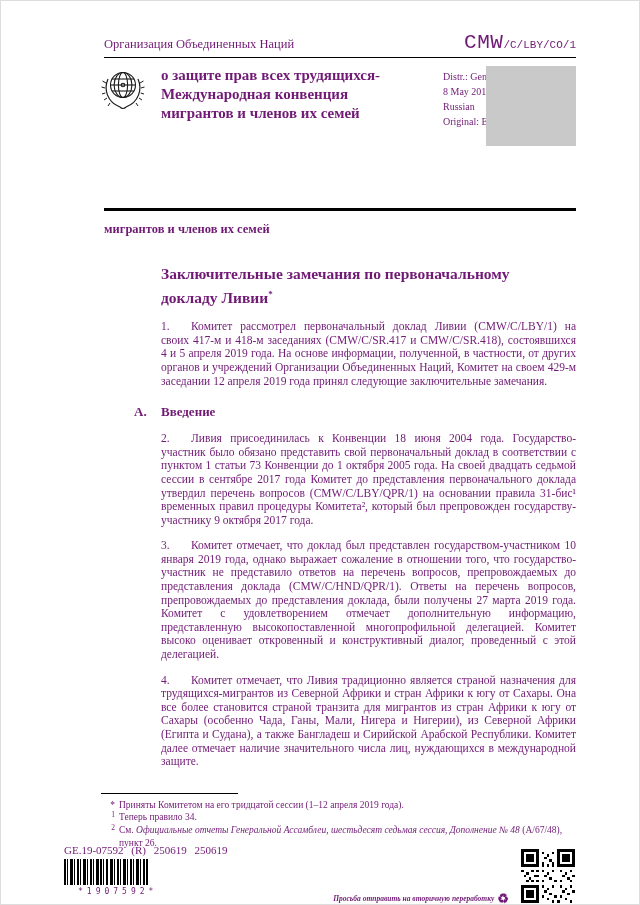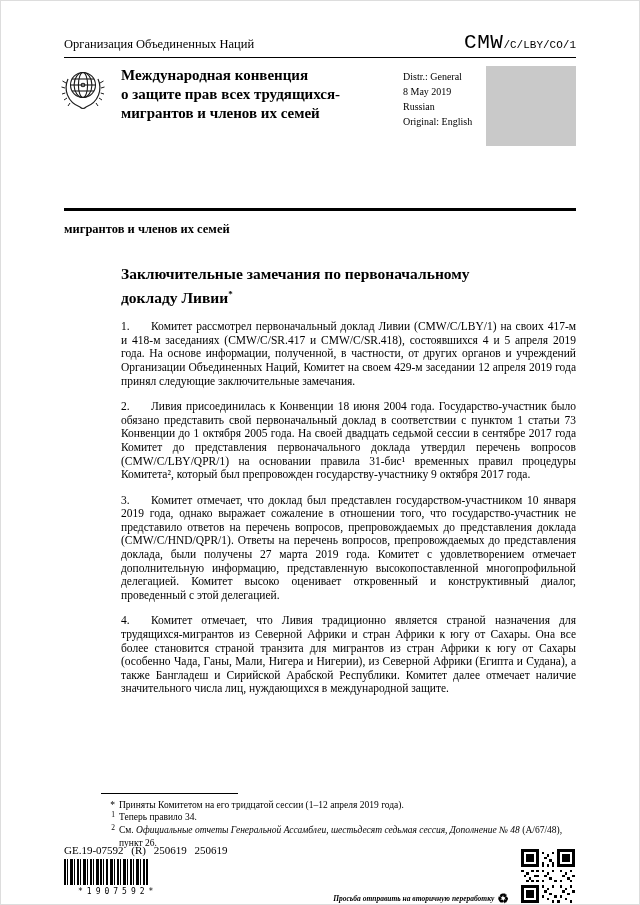--- a/index.html
+++ b/index.html
@@ -1,17 +1,17 @@
 <!DOCTYPE html>
 <html><head>
 <meta charset="utf-8">
 <style>
   html,body{margin:0;padding:0;background:#e9e9e9;}
   .page{position:relative;width:640px;height:905px;margin:0 auto;background:#ffffff;
-        font-family:"Liberation Serif",serif;color:#000000;overflow:hidden;border:1px solid #ddd;box-sizing:border-box;}
+        font-family:"Liberation Serif",serif;color:#701a75;overflow:hidden;border:1px solid #ddd;box-sizing:border-box;padding-left:40px;}
   .content{padding:30px 63px 0 63px;}
 
   
   .topbar{display:flex;justify-content:space-between;align-items:flex-end;}
   .org-name{font-size:12.5px;padding-bottom:2px;}
   .doc-symbol{white-space:nowrap;font-family:Liberation Mono, monospace;}
   .sym-big{font-size:21px;letter-spacing:.5px;}
   .sym-small{font-size:11px;}
   .thin-rule{height:0;border-top:1px solid #000;margin-top:3px;}
 
@@ -90,22 +90,22 @@
             <line x1="11" y1="37" x2="9" y2="40"></line>
             <line x1="41" y1="17" x2="44.5" y2="15"></line>
               <line x1="42" y1="22" x2="45.5" y2="21"></line>
             <line x1="41.7" y1="27" x2="45" y2="28"></line>
               <line x1="40" y1="32" x2="43" y2="34"></line>
             <line x1="37" y1="37" x2="39" y2="40"></line>
           </g>
         </svg>
       </span>
       <div class="conv-title">
+        <div>о защите прав всех трудящихся-</div>
         <div>Международная конвенция</div>
-        <div>о защите прав всех трудящихся-</div>
         <div>мигрантов и членов их семей</div>
       </div>
       <div class="distr">
         <div>Distr.: General</div>
         <div>8 May 2019</div>
         <div>Russian</div>
         <div>Original: English</div>
       </div>
       <div class="gray-box"></div>
     </div>
@@ -116,20 +116,21 @@
       <div>мигрантов и членов их семей</div>
     </div>
 
     <div class="doc-title">
       <div>Заключительные замечания по первоначальному</div>
       <div><span>докладу Ливии</span><sup>*</sup></div>
     </div>
 
     <div class="para"><span class="pnum">1.</span><span>Комитет рассмотрел первоначальный доклад Ливии (CMW/C/LBY/1) на своих 417-м и 418-м заседаниях (CMW/C/SR.417 и CMW/C/SR.418), состоявшихся 4 и 5 апреля 2019 года. На основе информации, полученной, в частности, от других органов и учреждений Организации Объединенных Наций, Комитет на своем 429-м заседании 12 апреля 2019 года принял следующие заключительные замечания.</span></div>
 
+    <div class="section-heading"><span class="slabel">A.</span><span>Введение</span></div>
 
     <div class="para"><span class="pnum">2.</span><span>Ливия присоединилась к Конвенции 18 июня 2004 года. Государство-участник было обязано представить свой первоначальный доклад в соответствии с пунктом 1 статьи 73 Конвенции до 1 октября 2005 года. На своей двадцать седьмой сессии в сентябре 2017 года Комитет до представления первоначального доклада утвердил перечень вопросов (CMW/C/LBY/QPR/1) на основании правила 31-бис¹ временных правил процедуры Комитета², который был препровожден государству-участнику 9 октября 2017 года.</span></div>
 
     <div class="para"><span class="pnum">3.</span><span>Комитет отмечает, что доклад был представлен государством-участником 10 января 2019 года, однако выражает сожаление в отношении того, что государство-участник не представило ответов на перечень вопросов, препровождаемых до представления доклада (CMW/C/HND/QPR/1). Ответы на перечень вопросов, препровождаемых до представления доклада, были получены 27 марта 2019 года. Комитет с удовлетворением отмечает дополнительную информацию, представленную высокопоставленной многопрофильной делегацией. Комитет высоко оценивает откровенный и конструктивный диалог, проведенный с этой делегацией.</span></div>
 
     <div class="para"><span class="pnum">4.</span><span>Комитет отмечает, что Ливия традиционно является страной назначения для трудящихся-мигрантов из Северной Африки и стран Африки к югу от Сахары. Она все более становится страной транзита для мигрантов из стран Африки к югу от Сахары (особенно Чада, Ганы, Мали, Нигера и Нигерии), из Северной Африки (Египта и Судана), а также Бангладеш и Сирийской Арабской Республики. Комитет далее отмечает наличие значительного числа лиц, нуждающихся в международной защите.</span></div>
 
   </div>
 
   <div class="footnotes">

